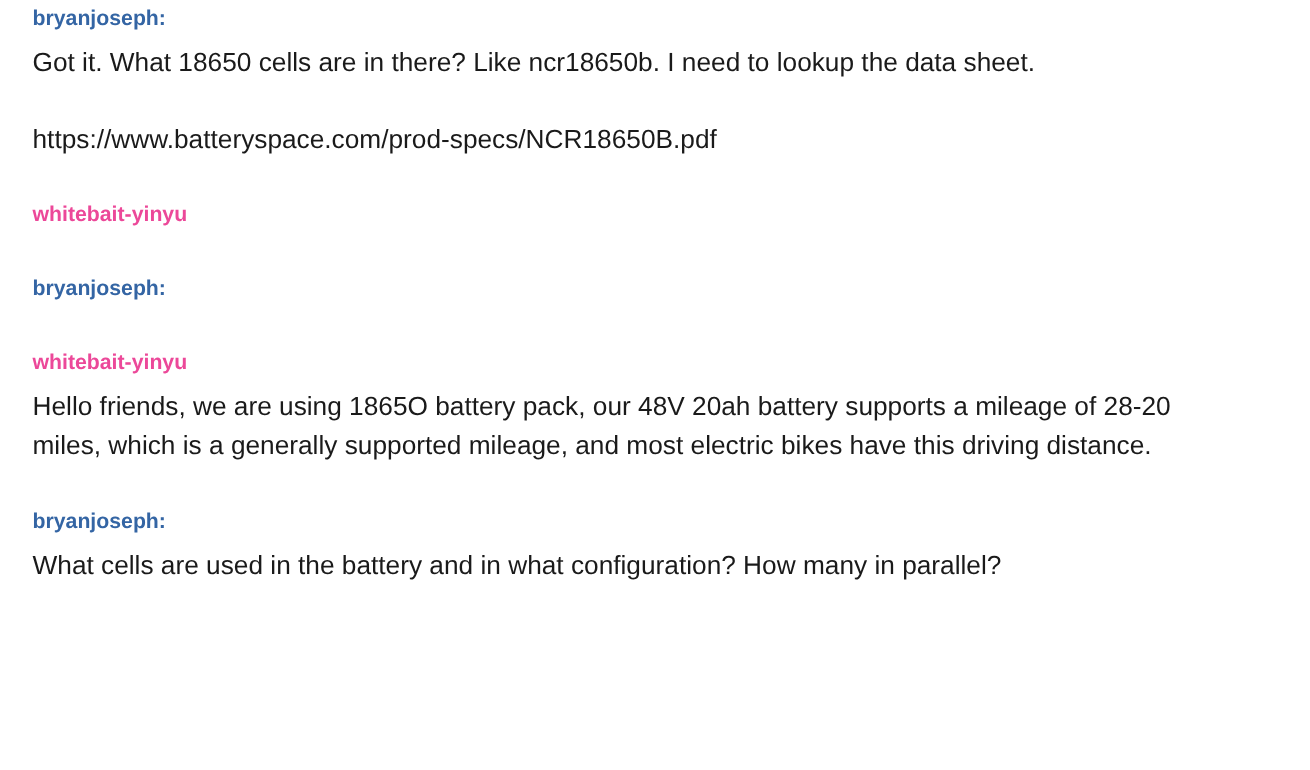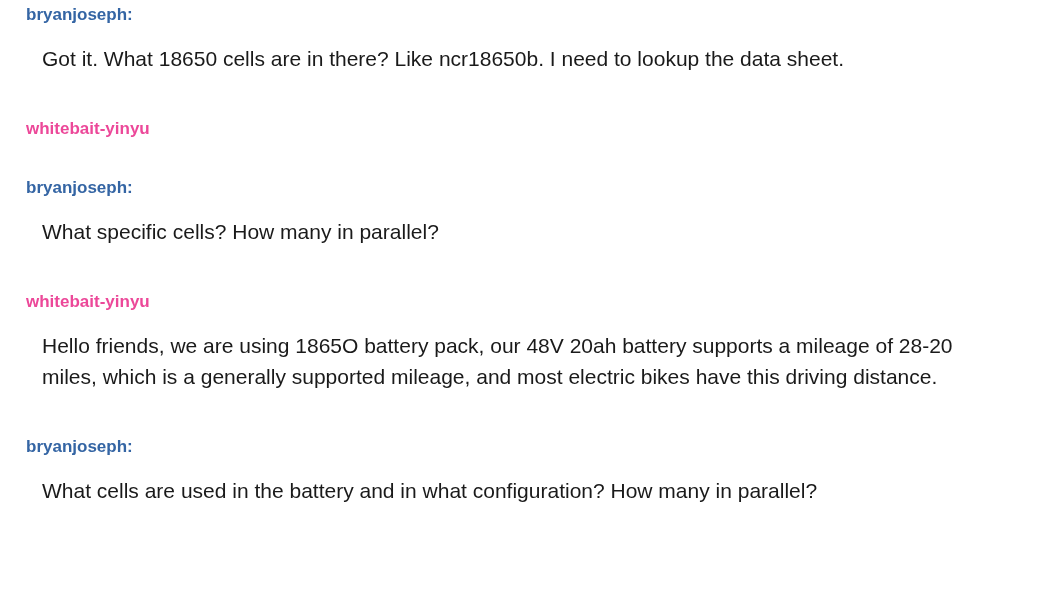--- a/index.html
+++ b/index.html
@@ -27,21 +27,21 @@
     font-weight: bold;
     line-height: 1.35;
     margin: 0 0 8px 0;
   }
   .author.blue { color: #3465a4; }
   .author.green { color: #ec4899; }
   .body-text {
     font-size: 21px;
     line-height: 31px;
     color: #1a1a1a;
-    margin: 16px;
+    margin: 0;
     max-width: 960px;
     font-weight: 400;
   }
   .body-text + .body-text {
     margin-top: 30px;
   }
   .msg-spacer {
     height: 28px;
   }
   .first-msg .author {
@@ -49,33 +49,33 @@
   }
 </style>
 </head>
 <body>
 
 <div class="thread">
 
   <div class="message first-msg">
     <div class="author blue">bryanjoseph:</div>
     <p class="body-text">Got it. What 18650 cells are in there? Like ncr18650b. I need to lookup the data sheet.</p>
+    <p class="body-text">https://www.batteryspace.com/prod-specs/NCR18650B.pdf</p>
   </div>
 
   <div class="msg-spacer"></div>
 
   <div class="message">
     <div class="author green">whitebait-yinyu</div>
   </div>
 
   <div class="msg-spacer"></div>
 
   <div class="message">
     <div class="author blue">bryanjoseph:</div>
-    <p class="body-text">What specific cells? How many in parallel?</p>
   </div>
 
   <div class="msg-spacer"></div>
 
   <div class="message">
     <div class="author green">whitebait-yinyu</div>
     <p class="body-text">Hello friends, we are using 1865O battery pack, our 48V 20ah battery supports a mileage of 28-20 miles, which is a generally supported mileage, and most electric bikes have this driving distance.</p>
   </div>
 
   <div class="msg-spacer"></div>

